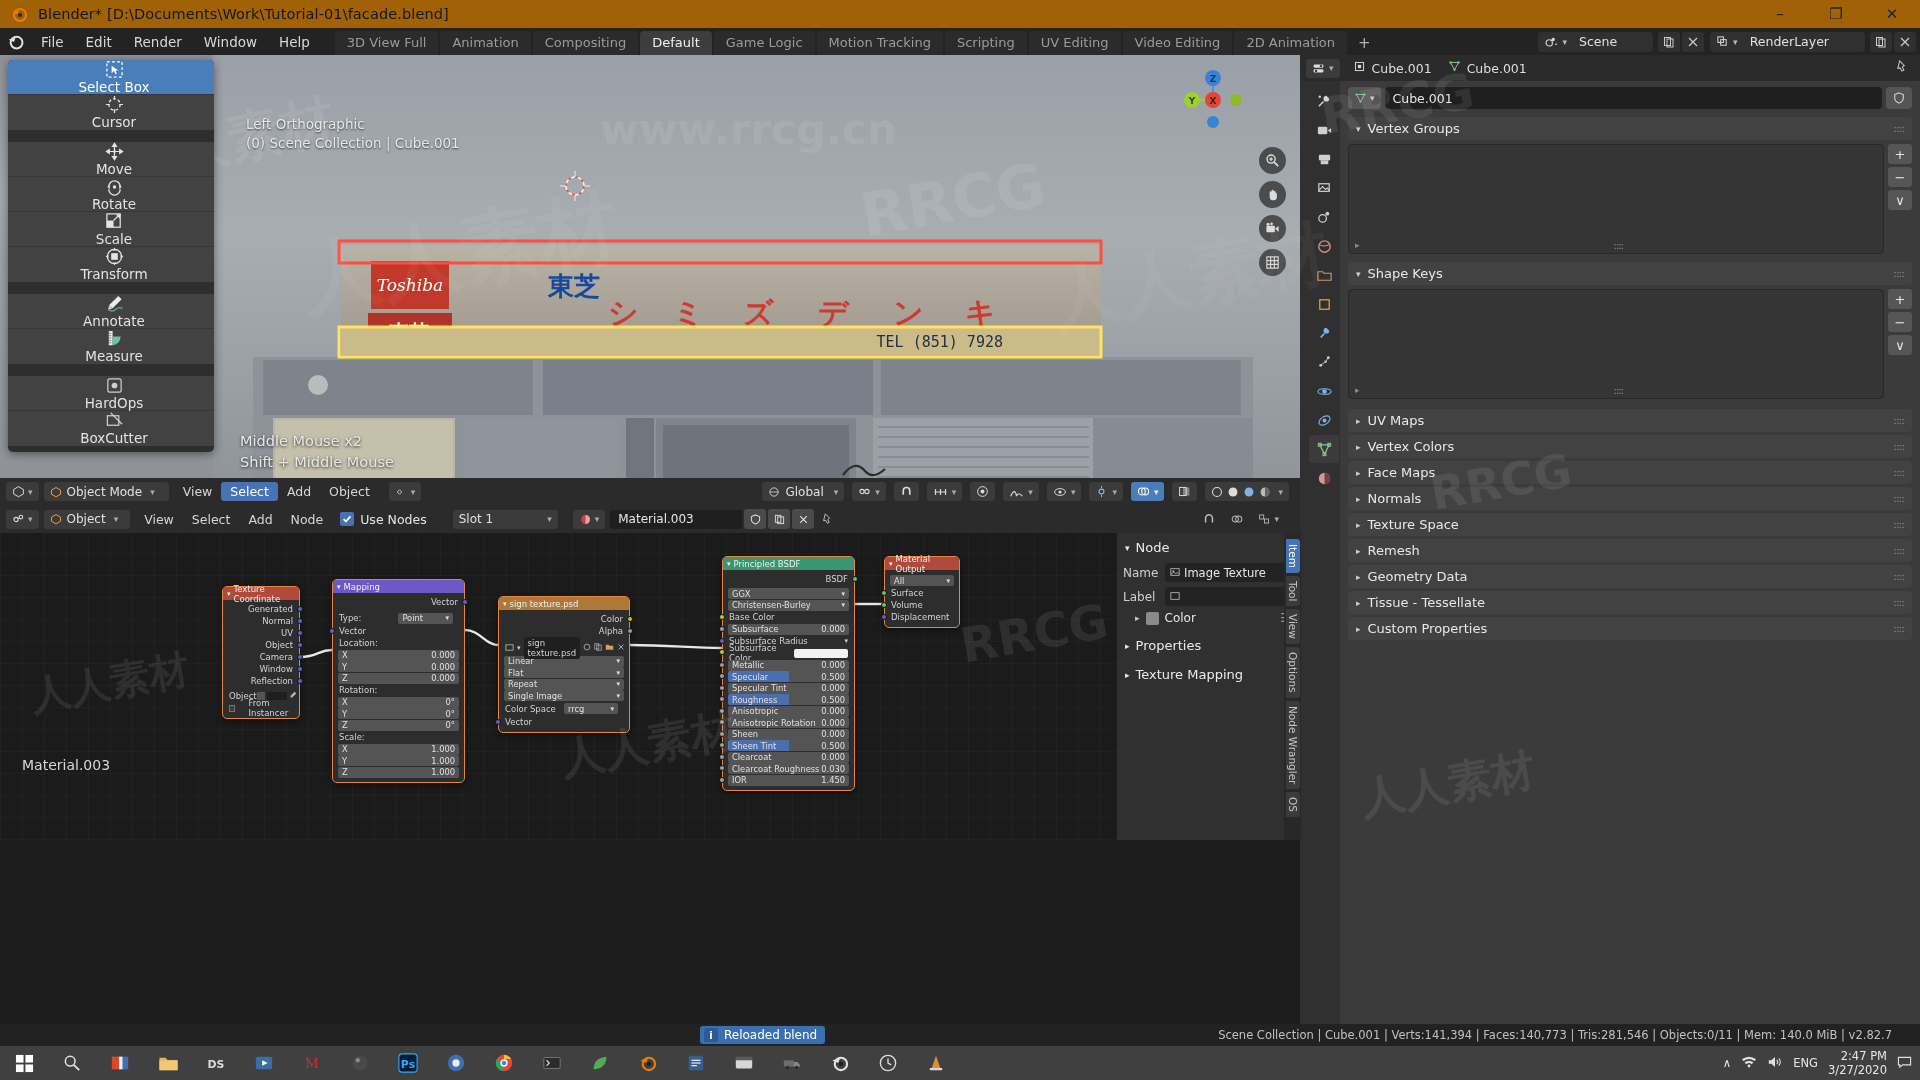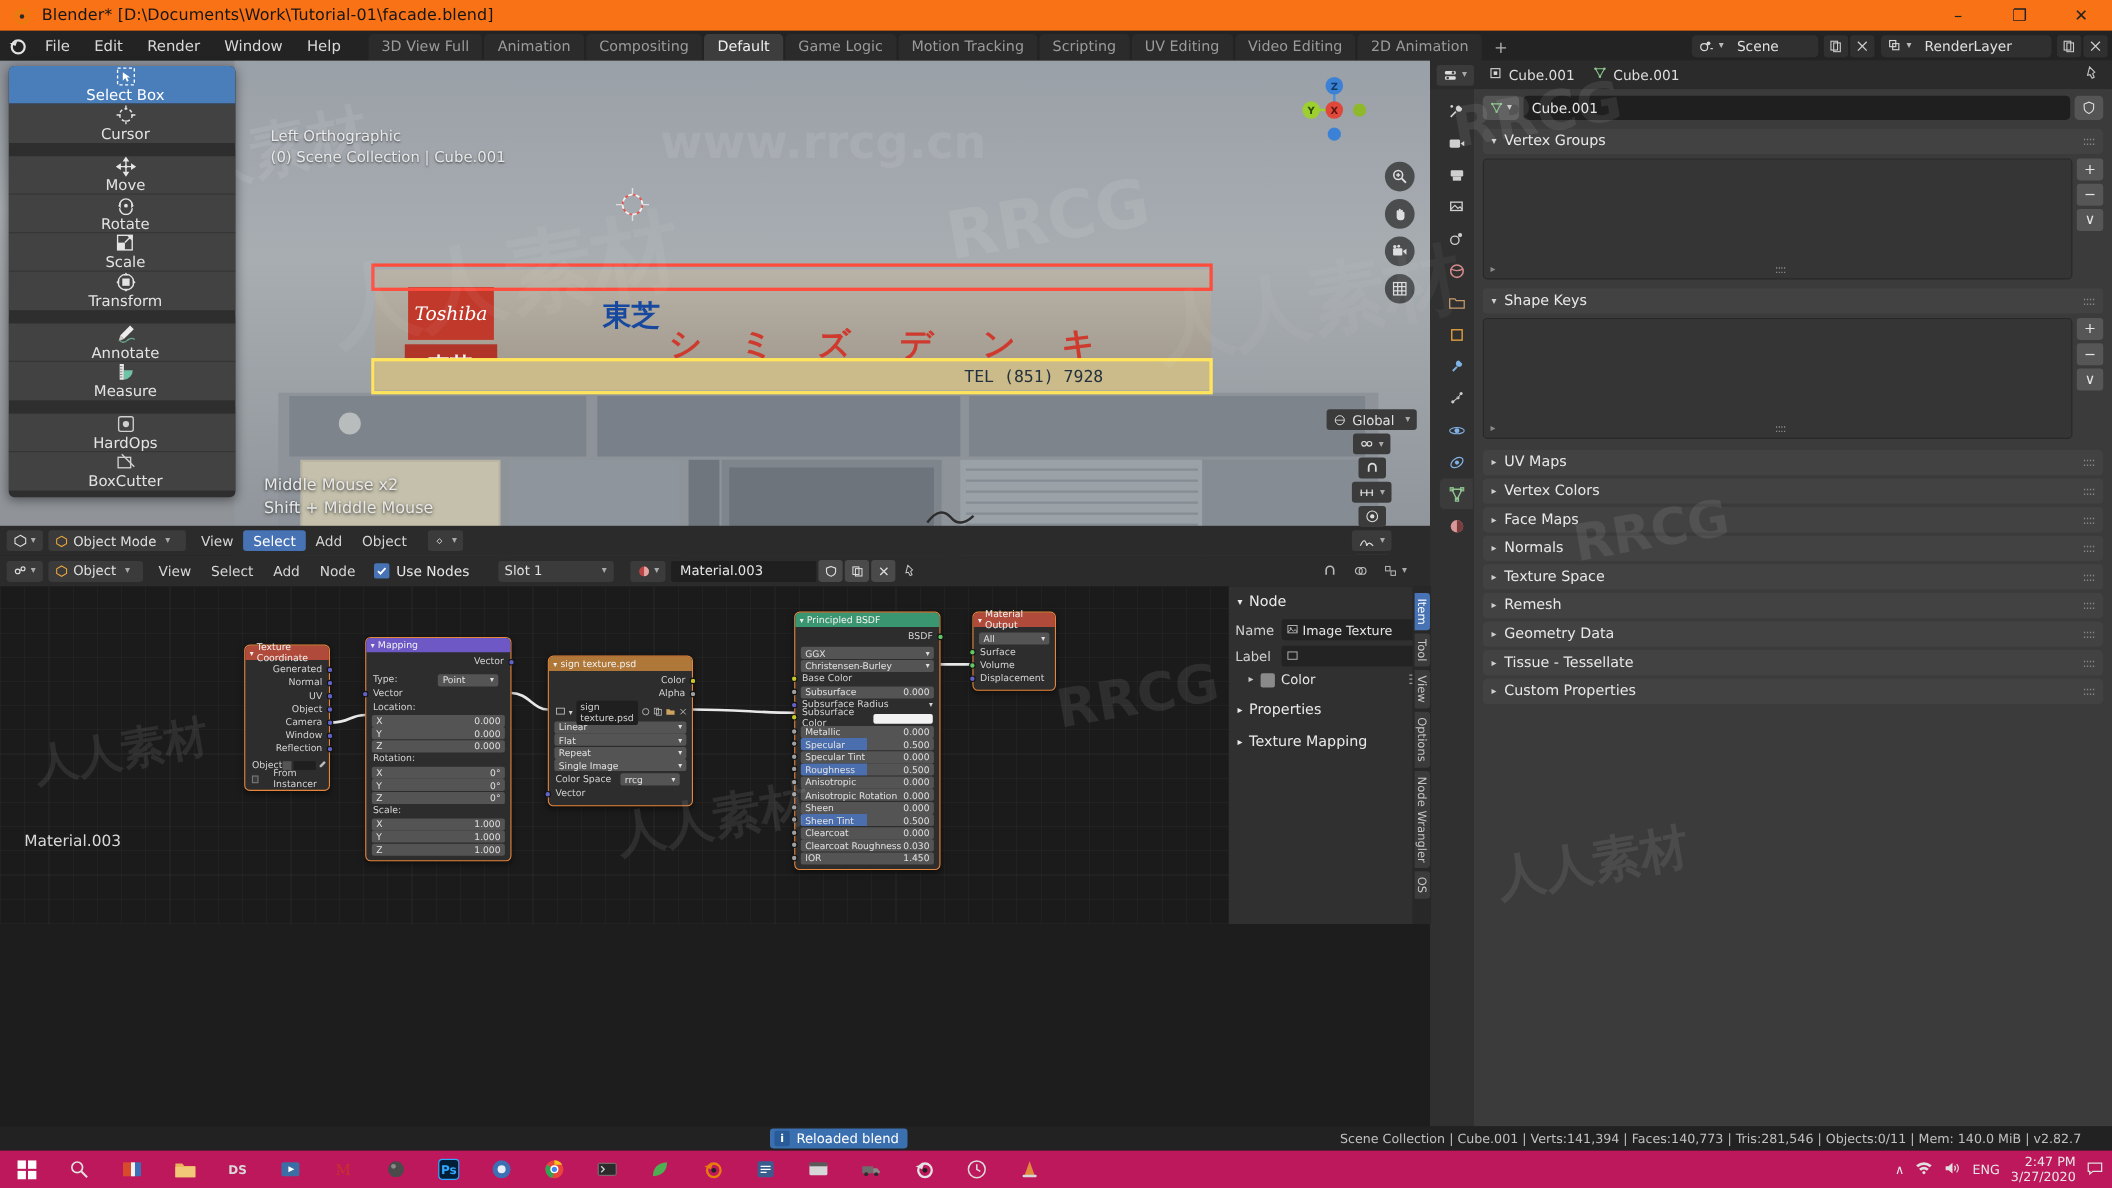--- a/index.html
+++ b/index.html
@@ -10,21 +10,21 @@
     font-family: "DejaVu Sans", "Liberation Sans", sans-serif;
     font-size: 13px;
     color: #e6e6e6;
     -webkit-font-smoothing: antialiased;
   }
   #app { position: relative; width: 1920px; height: 1080px; }
 
   
   .titlebar {
     position: absolute; left: 0; top: 0; width: 1920px; height: 28px;
-    background: #f97316; color: #1a1a1a;
+    background: #a16207; color: #1a1a1a;
     display: flex; align-items: center;
   }
   .titlebar .tb-icon {
     width: 22px; height: 22px; margin: 0 8px 0 8px;
     display: flex; align-items: center; justify-content: center;
   }
   .titlebar .tb-text { font-size: 14.5px; color: #161616; letter-spacing: .1px;}
   .titlebar .tb-btns { margin-left: auto; display: flex; height: 28px;}
   .titlebar .tb-btn {
     width: 56px; height: 28px; display: flex; align-items: center; justify-content: center;
@@ -258,21 +258,21 @@
     display: flex; align-items: center; gap: 6px; background: #3a6fb0; color: #fff;
     height: 18px; border-radius: 3px; padding: 0 8px 0 4px; margin-left: 700px; font-size: 12px;
   }
   .report .ic { width: 14px; height: 14px; background: #2a5b99; border-radius: 2px;
                 display:flex; align-items:center; justify-content:center; font-size: 10px; font-weight: bold;}
   .stats { margin-left: auto; margin-right: 28px; font-size: 11.5px; color: #c0c0c0; }
 
   
   .taskbar {
     position: absolute; left: 0; top: 1046px; width: 1920px; height: 34px;
-    background: #be185d; display: flex; align-items: center;
+    background: #404040; display: flex; align-items: center;
   }
   .tb-item { width: 48px; height: 34px; display:flex; align-items:center; justify-content:center; }
   .tb-right { margin-left: auto; display: flex; align-items: center; gap: 10px; padding-right: 8px; color: #e7e7e7; font-size: 11.5px;}
   .clock { text-align: right; line-height: 14px; font-size: 11.5px; }
 
   
   .wm {
     position: absolute; color: rgba(255,255,255,.085); font-weight: bold;
     pointer-events: none; user-select: none; white-space: nowrap;
   }
@@ -670,21 +670,21 @@
     <div class="hdr-btn active">Select</div>
     <div class="hdr-btn">Add</div>
     <div class="hdr-btn">Object</div>
     <div class="hdr-drop" style="margin-left:10px;">
       <svg width="12" height="12" viewBox="0 0 16 16">
           <path d="M3 8 l3 -3 l3 3 l-3 3 Z" fill="none" stroke="#ddd" stroke-width="1.1"></path>
         </svg>
       <span style="margin-left:4px;color:#aaa;font-size:9px;">▾</span>
     </div>
 
-    <div style="margin-left:auto; display:flex; align-items:center; gap:3px;flex-direction:column;">
+    <div style="margin-left:auto; display:flex; align-items:center; gap:3px;">
       <div class="hdr-drop">
         <svg width="12" height="12" viewBox="0 0 16 16">
             <circle cx="8" cy="8" r="5.5" fill="none" stroke="#ddd" stroke-width="1.2"></circle>
             <line x1="2.5" y1="8" x2="13.5" y2="8" stroke="#ddd" stroke-width="1"></line>
           </svg>
         <span style="margin-left:5px;">Global</span>
         <span style="margin-left:10px;color:#aaa;font-size:9px;">▾</span>
       </div>
       <div class="hdr-drop">
         <svg width="13" height="13" viewBox="0 0 16 16">

